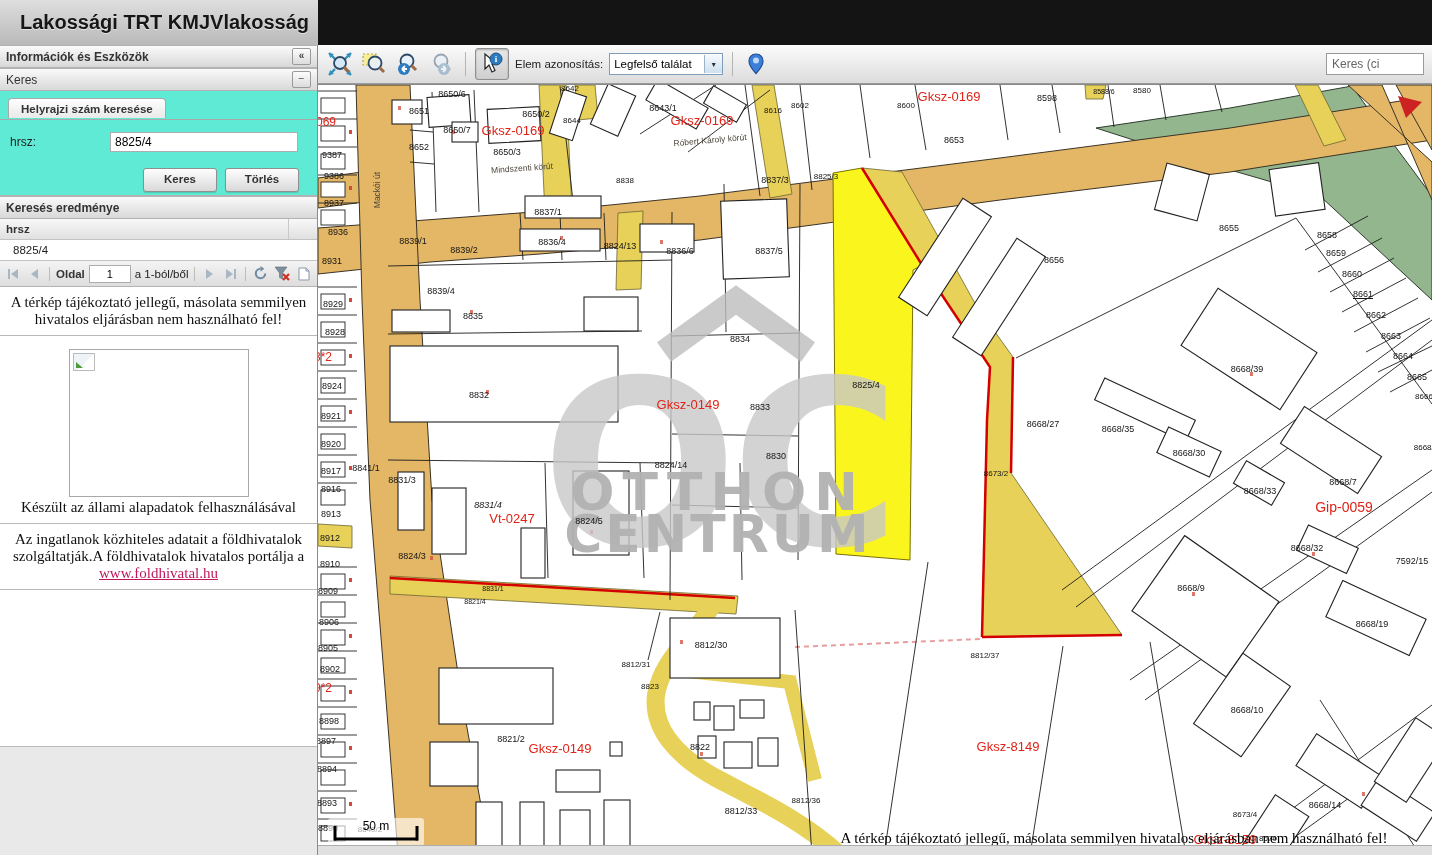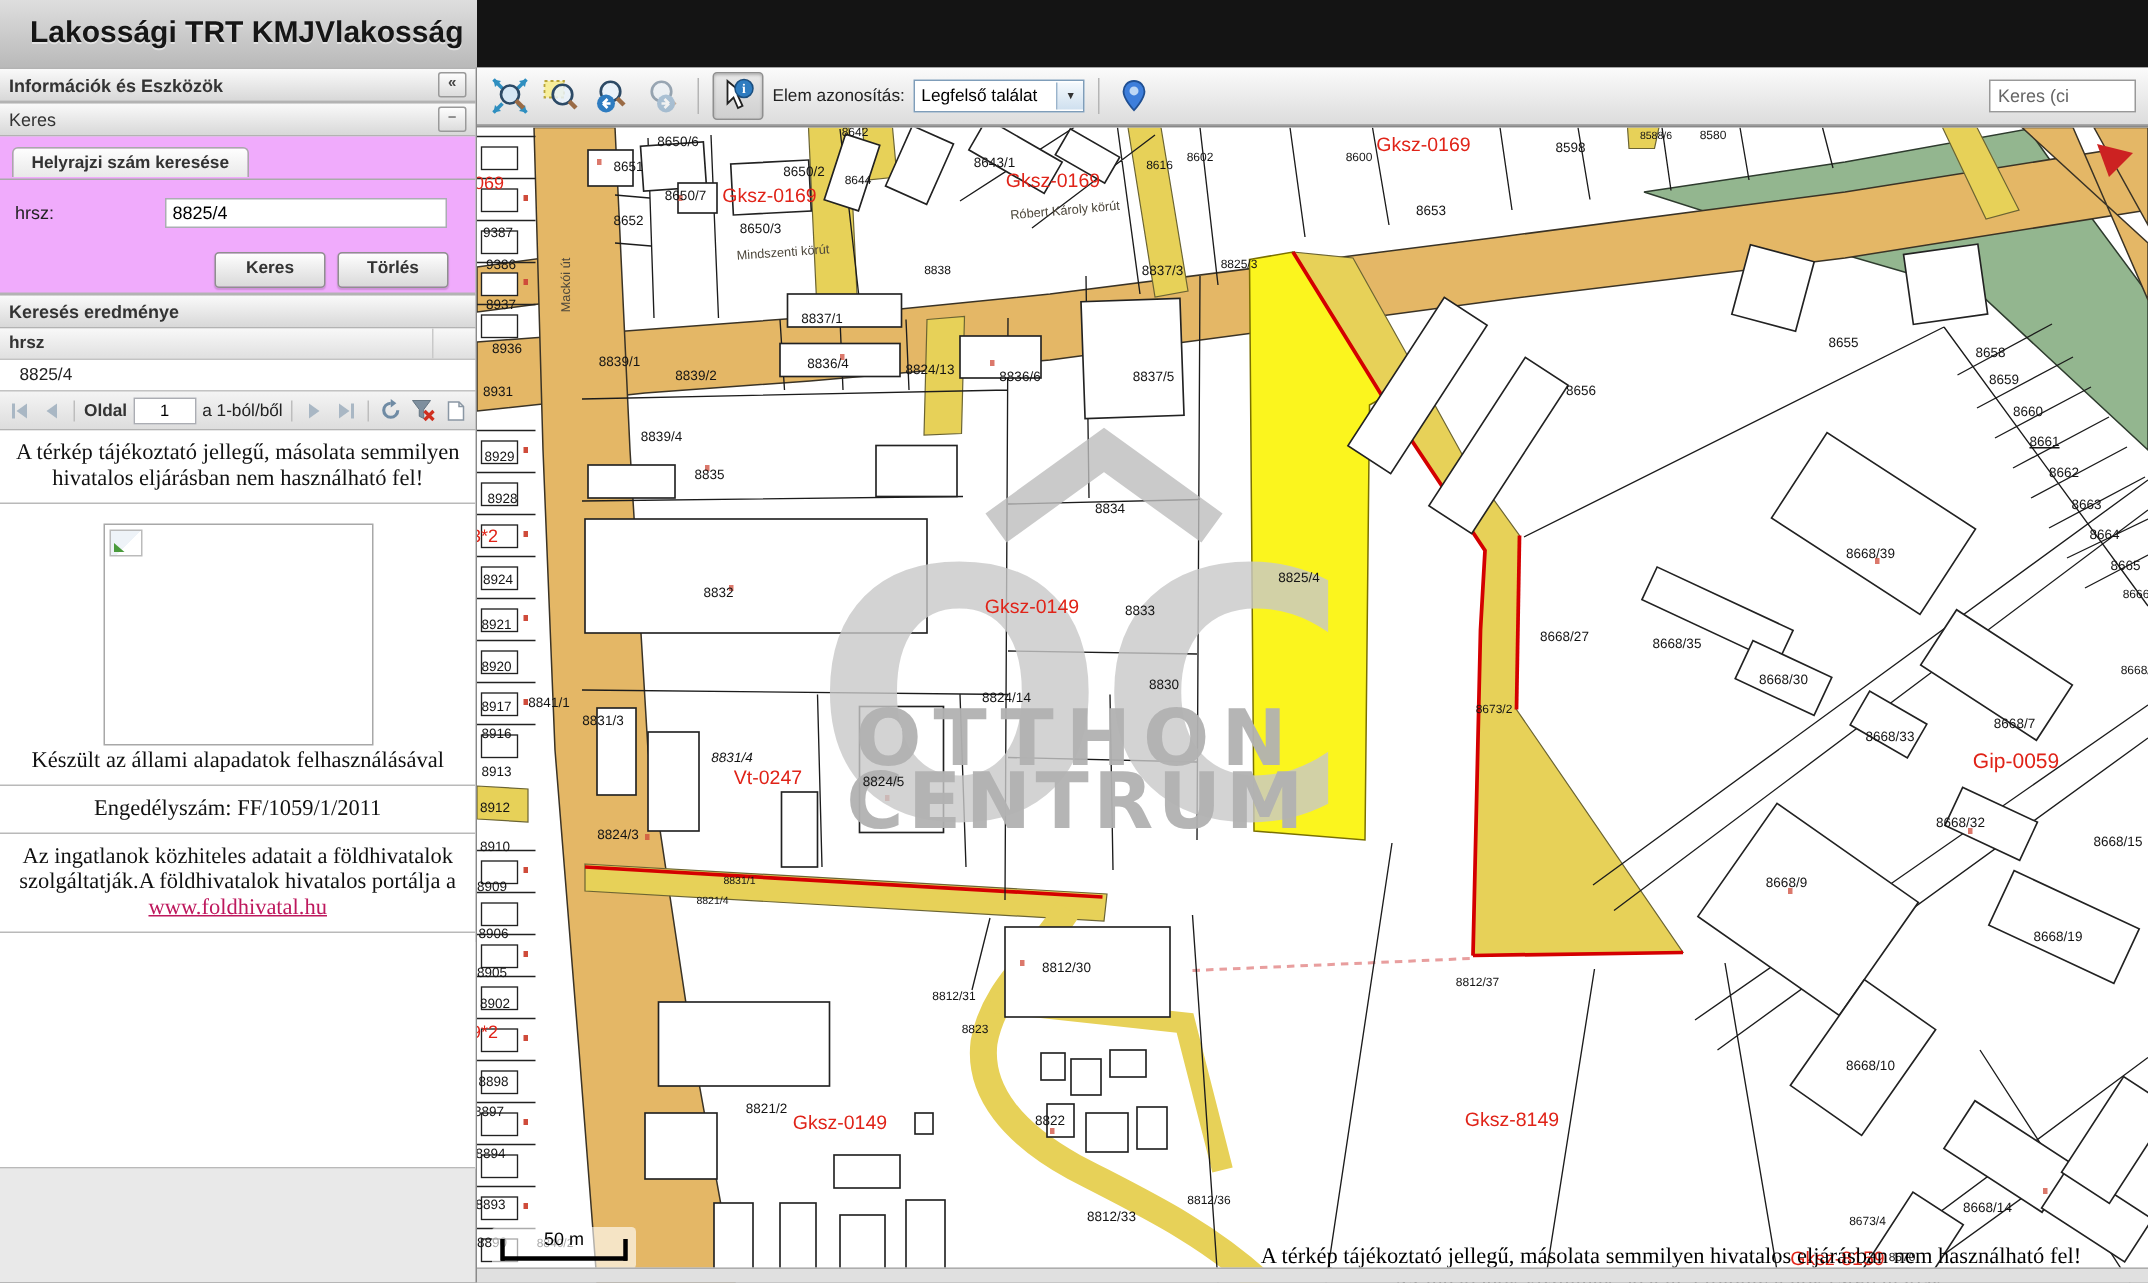--- a/index.html
+++ b/index.html
@@ -13,21 +13,21 @@
      text-shadow:0 1px 0 rgba(255,255,255,.5);white-space:nowrap;}
   
   #sidebar{position:absolute;left:0;top:45px;width:318px;height:810px;background:#e9e9e9;
      border-right:1px solid #8a8a8a;box-sizing:border-box;overflow:hidden;font-size:11.5px;color:#222;}
   .phdr{height:21px;background:linear-gradient(#fafafa,#d8d8d8);border:1px solid #b3b3b3;
      border-left:none;border-right:none;display:flex;align-items:center;justify-content:space-between;
      padding:0 6px;font-weight:bold;font-size:12px;color:#333;}
   .tbtn{width:17px;height:15px;border:1px solid #9a9a9a;border-radius:2px;
      background:linear-gradient(#fdfdfd,#dcdcdc);font-size:10px;line-height:13px;text-align:center;
      color:#444;cursor:pointer;}
-  #panel-keres-body{background:#f0abfc;border-bottom:1px solid #b3b3b3;padding-bottom:3px;}
+  #panel-keres-body{background:#5eead4;border-bottom:1px solid #b3b3b3;padding-bottom:3px;}
   .tabstrip{padding:6px 0 0 8px;border-bottom:1px solid #a9a9a9;height:22px;}
   .tab{display:inline-block;background:linear-gradient(#fefefe,#e9e9e9);border:1px solid #a9a9a9;
      border-bottom:none;border-radius:4px 4px 0 0;padding:4px 12px 3px 12px;font-weight:bold;
      font-size:11.5px;color:#333;position:relative;top:1px;}
   .formrow{display:flex;align-items:center;padding:12px 10px 0 10px;}
   .formrow label{width:100px;font-size:12px;color:#222;}
   #hrsz-input{width:178px;height:16px;border:1px solid #abadb3;font-size:12px;padding:1px 4px;
      font-family:"Liberation Sans",sans-serif;}
   .btnrow{display:flex;justify-content:flex-end;gap:8px;padding:16px 18px 0 0;}
   .btn{min-width:72px;height:22px;border:1px solid #8f8f8f;border-radius:3px;
@@ -184,21 +184,20 @@
       </span>
   </div>
   <div id="info-body">
     <div class="isec">A térkép tájékoztató jellegű, másolata semmilyen hivatalos eljárásban nem használható fel!</div>
     <div class="isec">
       <div id="img-placeholder">
         <span class="brokenimg"></span>
       </div>
       <div>Készült az állami alapadatok felhasználásával</div>
     </div>
-    <div class="isec">Engedélyszám: FF/1059/1/2011</div>
     <div class="isec">
       <span>Az ingatlanok közhiteles adatait a földhivatalok szolgáltatják.A földhivatalok hivatalos portálja a </span><a id="info-link" href="#">www.foldhivatal.hu</a>
     </div>
     <div id="info-empty"></div>
   </div>
 </div>
 
 <div id="maptoolbar">
   <span class="ticon">
     <svg width="26" height="26" viewBox="0 0 26 26">
@@ -533,21 +532,21 @@
       <span class="ml ml-p" style="left: 1099px; top: 292px; transform: translate(-50%, -50%) rotate(0deg);">8665</span>
       <span class="ml ml-p" style="left: 1106px; top: 311px; transform: translate(-50%, -50%) rotate(0deg); font-size: 8px;">8666</span>
       <span class="ml ml-p" style="left: 725px; top: 339px; transform: translate(-50%, -50%) rotate(0deg);">8668/27</span>
       <span class="ml ml-p" style="left: 800px; top: 344px; transform: translate(-50%, -50%) rotate(0deg);">8668/35</span>
       <span class="ml ml-p" style="left: 929px; top: 284px; transform: translate(-50%, -50%) rotate(0deg);">8668/39</span>
       <span class="ml ml-p" style="left: 871px; top: 368px; transform: translate(-50%, -50%) rotate(0deg);">8668/30</span>
       <span class="ml ml-p" style="left: 942px; top: 406px; transform: translate(-50%, -50%) rotate(0deg);">8668/33</span>
       <span class="ml ml-p" style="left: 1025px; top: 397px; transform: translate(-50%, -50%) rotate(0deg);">8668/7</span>
       <span class="ml ml-p" style="left: 1108px; top: 362px; transform: translate(-50%, -50%) rotate(0deg); font-size: 8px;">8668/3</span>
       <span class="ml ml-p" style="left: 989px; top: 463px; transform: translate(-50%, -50%) rotate(0deg);">8668/32</span>
-      <span class="ml ml-p" style="left: 1094px; top: 476px; transform: translate(-50%, -50%) rotate(0deg);">8668/15</span>
+      <span class="ml ml-p" style="left: 1094px; top: 476px; transform: translate(-50%, -50%) rotate(0deg);">7592/15</span>
       <span class="ml ml-p" style="left: 873px; top: 503px; transform: translate(-50%, -50%) rotate(0deg);">8668/9</span>
       <span class="ml ml-p" style="left: 1054px; top: 539px; transform: translate(-50%, -50%) rotate(0deg);">8668/19</span>
       <span class="ml ml-p" style="left: 929px; top: 625px; transform: translate(-50%, -50%) rotate(0deg);">8668/10</span>
       <span class="ml ml-p" style="left: 1007px; top: 720px; transform: translate(-50%, -50%) rotate(0deg);">8668/14</span>
       <span class="ml ml-p" style="left: 927px; top: 729px; transform: translate(-50%, -50%) rotate(0deg); font-size: 8px;">8673/4</span>
       <span class="ml ml-p" style="left: 950px; top: 753px; transform: translate(-50%, -50%) rotate(0deg); font-size: 8px;">8670</span>
       <span class="ml ml-p" style="left: 678px; top: 388px; transform: translate(-50%, -50%) rotate(0deg); font-size: 8px;">8673/2</span>
       <span class="ml ml-red" style="left: 8px; top: 37px; transform: translate(-50%, -50%) rotate(0deg); font-size: 12px;">069</span>
       <span class="ml ml-red" style="left: 195px; top: 45px; transform: translate(-50%, -50%) rotate(0deg);">Gksz-0169</span>
       <span class="ml ml-red" style="left: 384px; top: 35px; transform: translate(-50%, -50%) rotate(0deg);">Gksz-0169</span>

